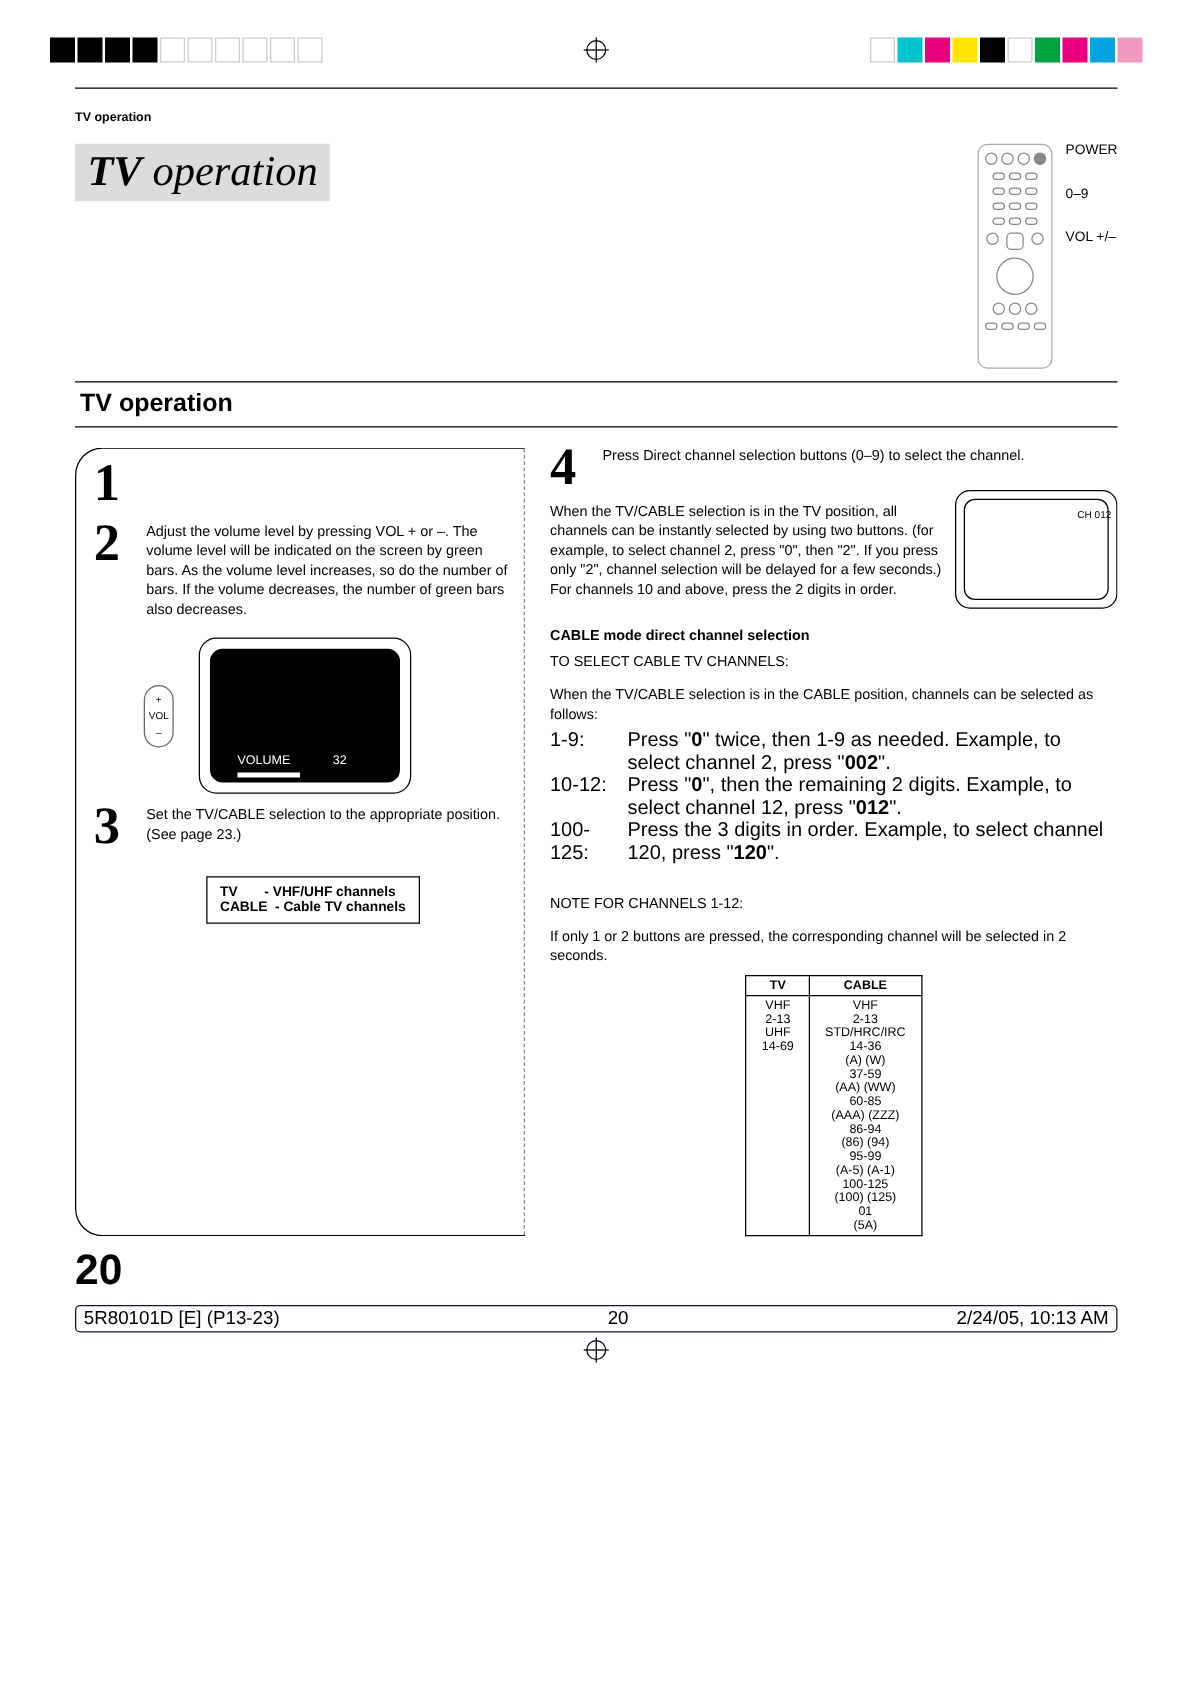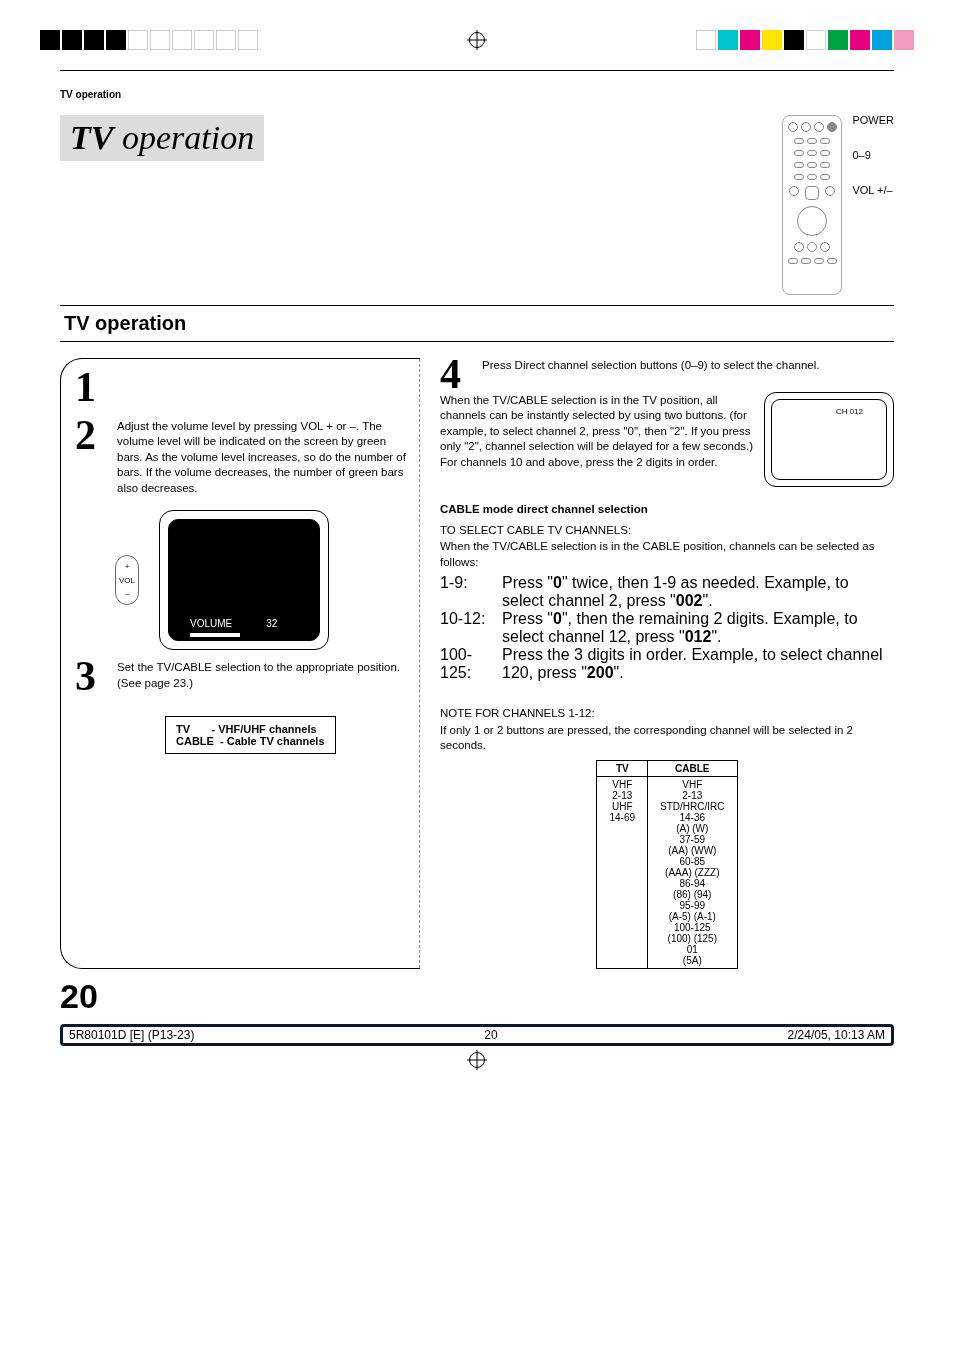--- a/index.html
+++ b/index.html
@@ -34,48 +34,48 @@
   .cols { display:flex; gap:20px; margin-top:16px; }
   .col-left { width:360px; border:1px solid #000; border-radius:22px; border-top-right-radius:0; border-bottom-right-radius:0; border-right:0; padding:12px 14px 18px 14px; position:relative;}
   .col-left::after { content:""; position:absolute; right:0; top:0; bottom:0; border-right:1px dashed #888; }
   .col-right { flex:1; }
   .step { display:flex; gap:8px; margin-bottom:14px; }
   .step-num { font-size:42px; font-weight:900; font-family: "Times New Roman", serif; line-height:0.8; min-width:34px; }
   .step-body { font-size:11.5px; line-height:1.35; }
   .step-body b { font-weight:normal; }
   .vol-illus { margin:10px 0 10px 40px; display:flex; gap:20px; align-items:center; }
   .vol-btn { width:24px; height:50px; border:1px solid #666; border-radius:12px; display:flex; flex-direction:column; justify-content:space-between; align-items:center; padding:6px 0; font-size:8px; }
-  .tv-screen { width:170px; height:140px; border:1px solid #000; border-radius:14px; position:relative; padding:6px; }
+  .tv-screen { width:170px; height:125px; border:1px solid #000; border-radius:14px; position:relative; padding:6px; }
   .tv-inner { position:absolute; inset:8px; border:1px solid #000; border-radius:10px; background:#000; }
   .tv-vol-label { position:absolute; bottom:20px; left:30px; color:#fff; font-size:10px; display:flex; gap:34px; }
   .tv-bar { position:absolute; bottom:12px; left:30px; width:50px; height:4px; background:#fff; }
   .info-box { border:1px solid #000; padding:6px 10px; font-size:11px; font-weight:bold; margin:8px 0 0 90px; display:inline-block; }
   .info-box div { white-space:pre; }
   .power-led { margin:6px 0 10px 40px; display:flex; flex-direction:column; align-items:center; gap:6px; }
   .led-lbl { font-size:7px; font-weight:bold; }
   .led-circ { width:14px; height:14px; border:1px solid #666; border-radius:50%; }
   .led-shine { font-size:18px; }
   
   .r-step { display:flex; gap:8px; }
   .r-step .step-body { flex:1; }
   .sub-h { font-size:11.5px; font-weight:bold; margin-top:10px; }
-  .para  { font-size:11.5px; line-height:1.35; margin-top:1px; }
+  .para  { font-size:11.5px; line-height:1.35; margin-top:11px; }
   .float-screen { float:right; width:130px; height:95px; border:1px solid #000; border-radius:12px; margin:0 0 6px 6px; position:relative; padding:5px; }
   .float-screen .fs-inner { position:absolute; inset:6px; border:1px solid #000; border-radius:9px; }
-  .float-screen .ch-txt { position:absolute; top:14px; right:30px; font-size:8px; }
+  .float-screen .ch-txt { position:absolute; top:14px; right:4px; font-size:8px; }
   .ch-list { font-size:16px; margin-top:4px; }
   .ch-list .row { display:flex; }
   .ch-list .k { min-width:62px; }
   .sm-table { border-collapse:collapse; margin:6px auto 0 auto; font-size:10px; }
   .sm-table th, .sm-table td { border:1px solid #000; padding:2px 12px; text-align:center; vertical-align:top; }
   .sm-table th { font-weight:bold; }
   .notes { font-size:11.5px; margin-top:10px; }
   .notes ul { padding-left:14px; margin-top:2px; }
   .page-num { font-size:34px; font-weight:bold; position:relative; margin-top:8px; }
-  .footer-bar { display:flex; justify-content:space-between; align-items:center; font-size:12px; color:#000; padding:0 6px; margin-top:8px; border:3px solid #0f172a; border-radius:4px; height:22px; }
+  .footer-bar { display:flex; justify-content:space-between; align-items:center; font-size:15px; color:#000; padding:0 6px; margin-top:8px; border:1px solid #0f172a; border-radius:4px; height:22px; }
   .footer-reg { display:flex; justify-content:center; margin-top:6px; }
 </style>
 </head>
 <body>
 
 <div class="page">
 
   <div class="color-bars">
     <div class="cb-left">
       <div></div>
@@ -233,21 +233,21 @@
           <div class="row">
             <div class="k">1-9:</div>
             <div>Press "<b>0</b>" twice, then 1-9 as needed. Example, to select channel 2, press "<b>002</b>".</div>
           </div>
           <div class="row">
             <div class="k">10-12:</div>
             <div>Press "<b>0</b>", then the remaining 2 digits. Example, to select channel 12, press "<b>012</b>".</div>
           </div>
           <div class="row">
             <div class="k">100-125:</div>
-            <div>Press the 3 digits in order. Example, to select channel 120, press "<b>200</b>".</div>
+            <div>Press the 3 digits in order. Example, to select channel 120, press "<b>120</b>".</div>
           </div>
         </div>
 
       <div class="para" style="margin-top:24px">NOTE FOR CHANNELS 1-12:</div>
       <div class="para">If only 1 or 2 buttons are pressed, the corresponding channel will be selected in 2 seconds.</div>
 
       <table class="sm-table">
         <tbody>
             <tr>
           <th>TV</th>

